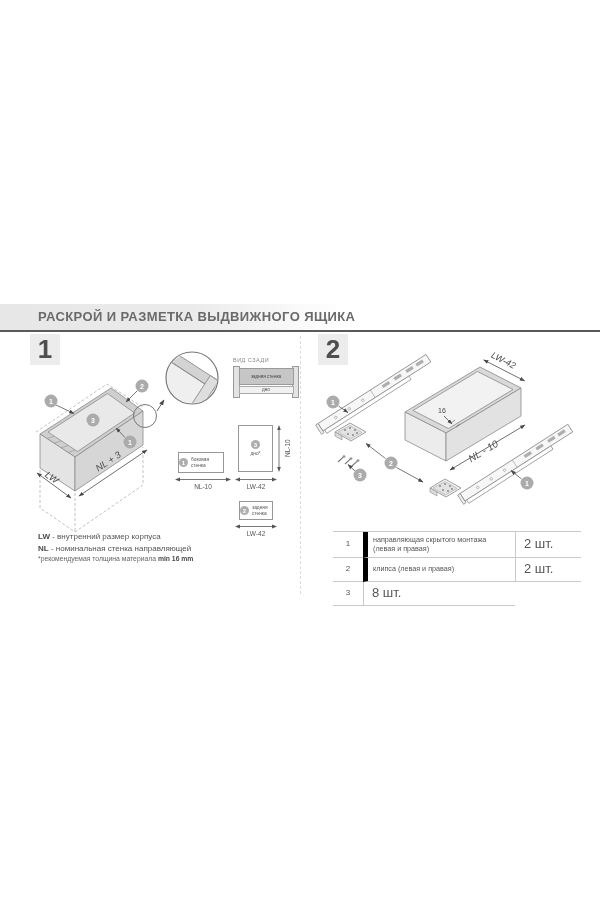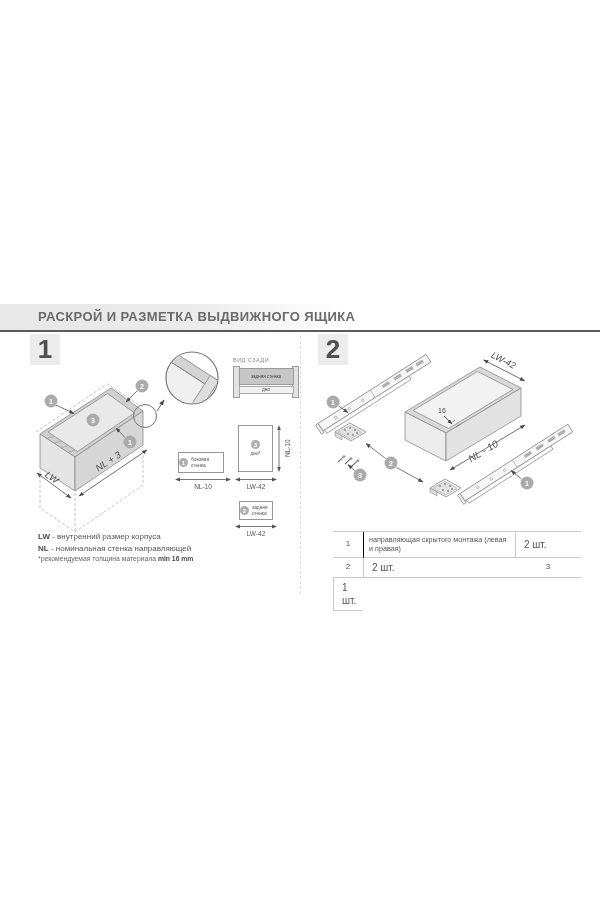--- a/index.html
+++ b/index.html
@@ -48,22 +48,22 @@
   .legend p{margin:0 0 2.5px 0;font-size:8px;color:#555;}
   .legend p b{color:#4a4a4a;}
   .legend .note{font-size:6.8px;color:#666;}
 
   
   .parts-table{position:absolute;left:333px;top:531px;width:248px;
     display:grid;grid-template-columns:30px 152px 66px;border-top:1px solid #c9c9c9;}
   .parts-table .cell{border-bottom:1px solid #c9c9c9;padding:3px 5px;box-sizing:border-box;
     display:flex;align-items:center;font-size:7.2px;color:#555;line-height:1.3;}
   .parts-table .c-num{justify-content:center;font-size:8px;}
-  .parts-table .c-name{border-left:1px solid #000000;}
-  .parts-table .c-qty{border-left:1px solid #c9c9c9;font-size:10px;padding-left:8px;}
+  .parts-table .c-name{border-left:5px solid #000000;}
+  .parts-table .c-qty{border-left:1px solid #c9c9c9;font-size:13px;padding-left:8px;}
 
   svg{position:absolute;overflow:visible;}
   svg text{font-family:"Liberation Sans",sans-serif;}
 </style>
 </head>
 <body>
 
 <div id="page">
 
   <div class="title-band">
@@ -285,18 +285,19 @@
       <circle cx="212" cy="133" r="6.5" fill="#ababab"></circle>
       <text x="212" y="135.6" fill="#fff">1</text>
     </g>
   </svg>
 
   <div class="parts-table">
     <div class="cell c-num">1</div>
     <div class="cell c-name">направляющая скрытого монтажа (левая и правая)</div>
     <div class="cell c-qty">2 шт.</div>
     <div class="cell c-num">2</div>
+    <div class="cell c-name">клипса (левая и правая)</div>
     <div class="cell c-qty">2 шт.</div>
     <div class="cell c-num">3</div>
-    <div class="cell c-qty">1 шт.</div>
+    <div class="cell c-qty">8 шт.</div>
   </div>
 
 </div>
 
 </body></html>

